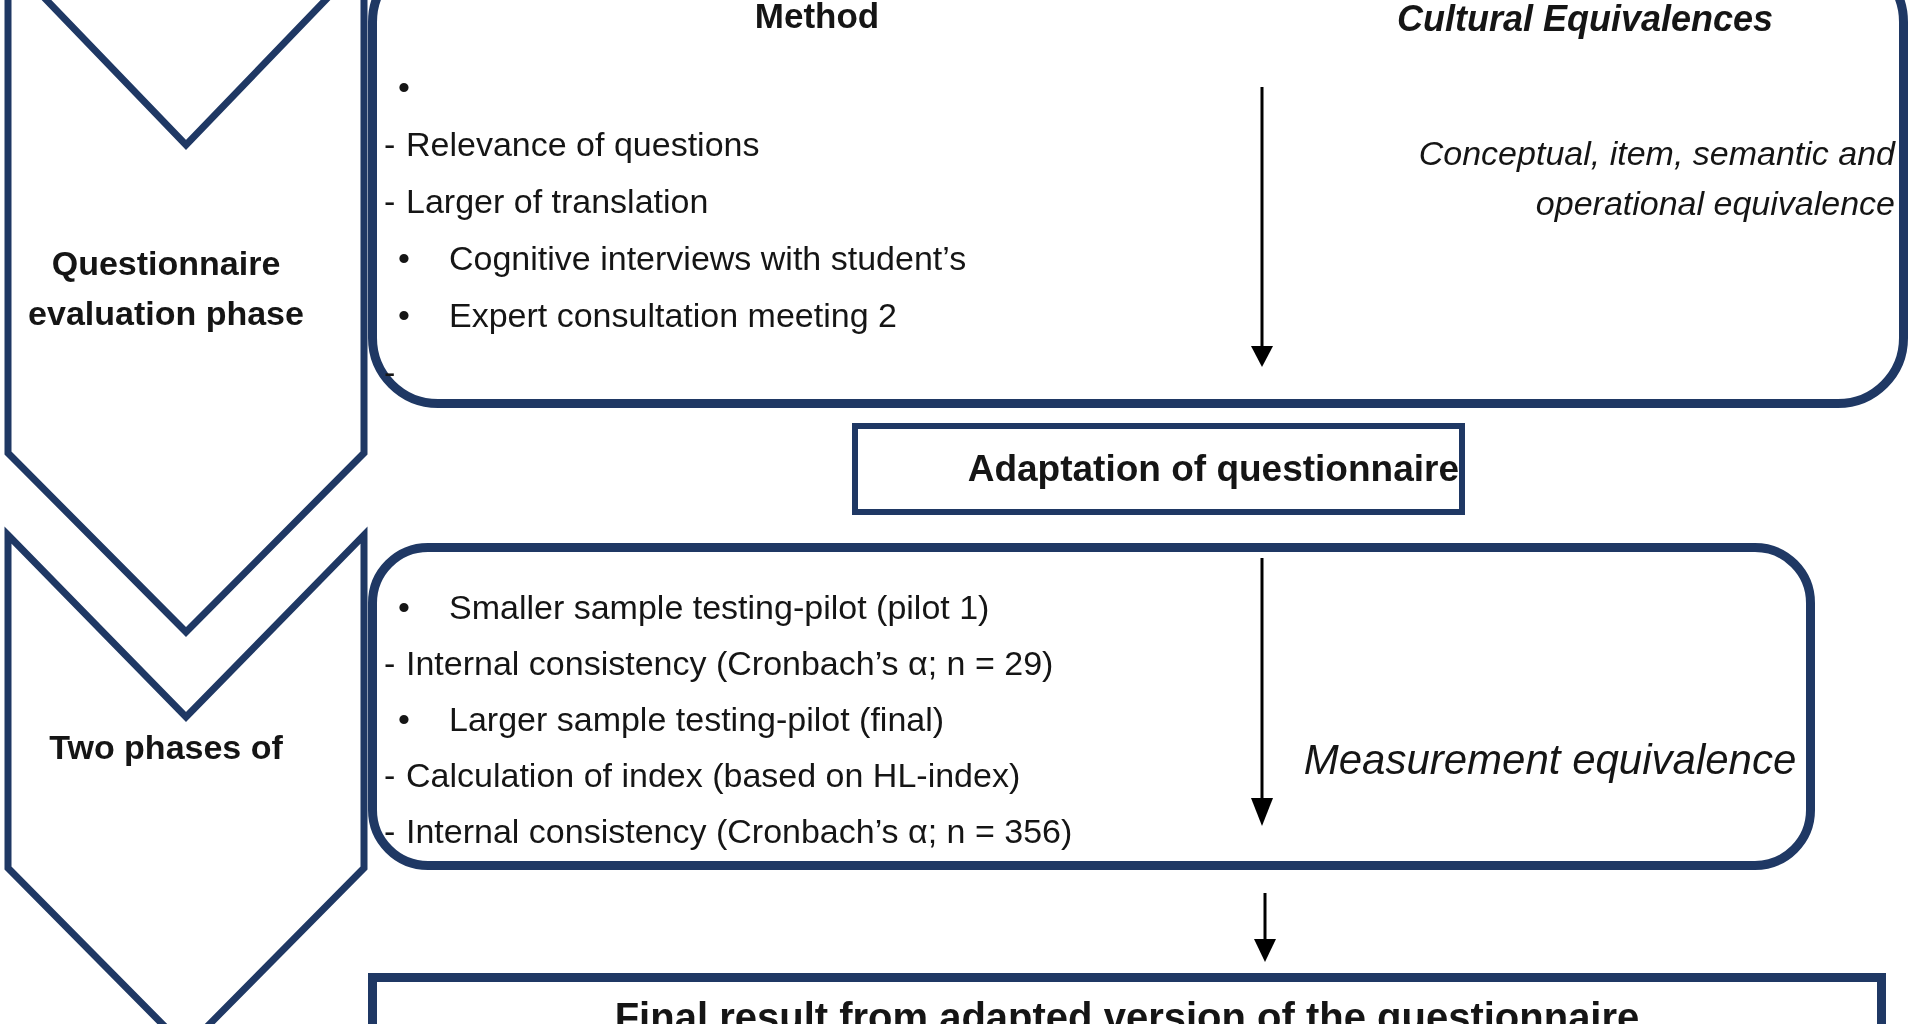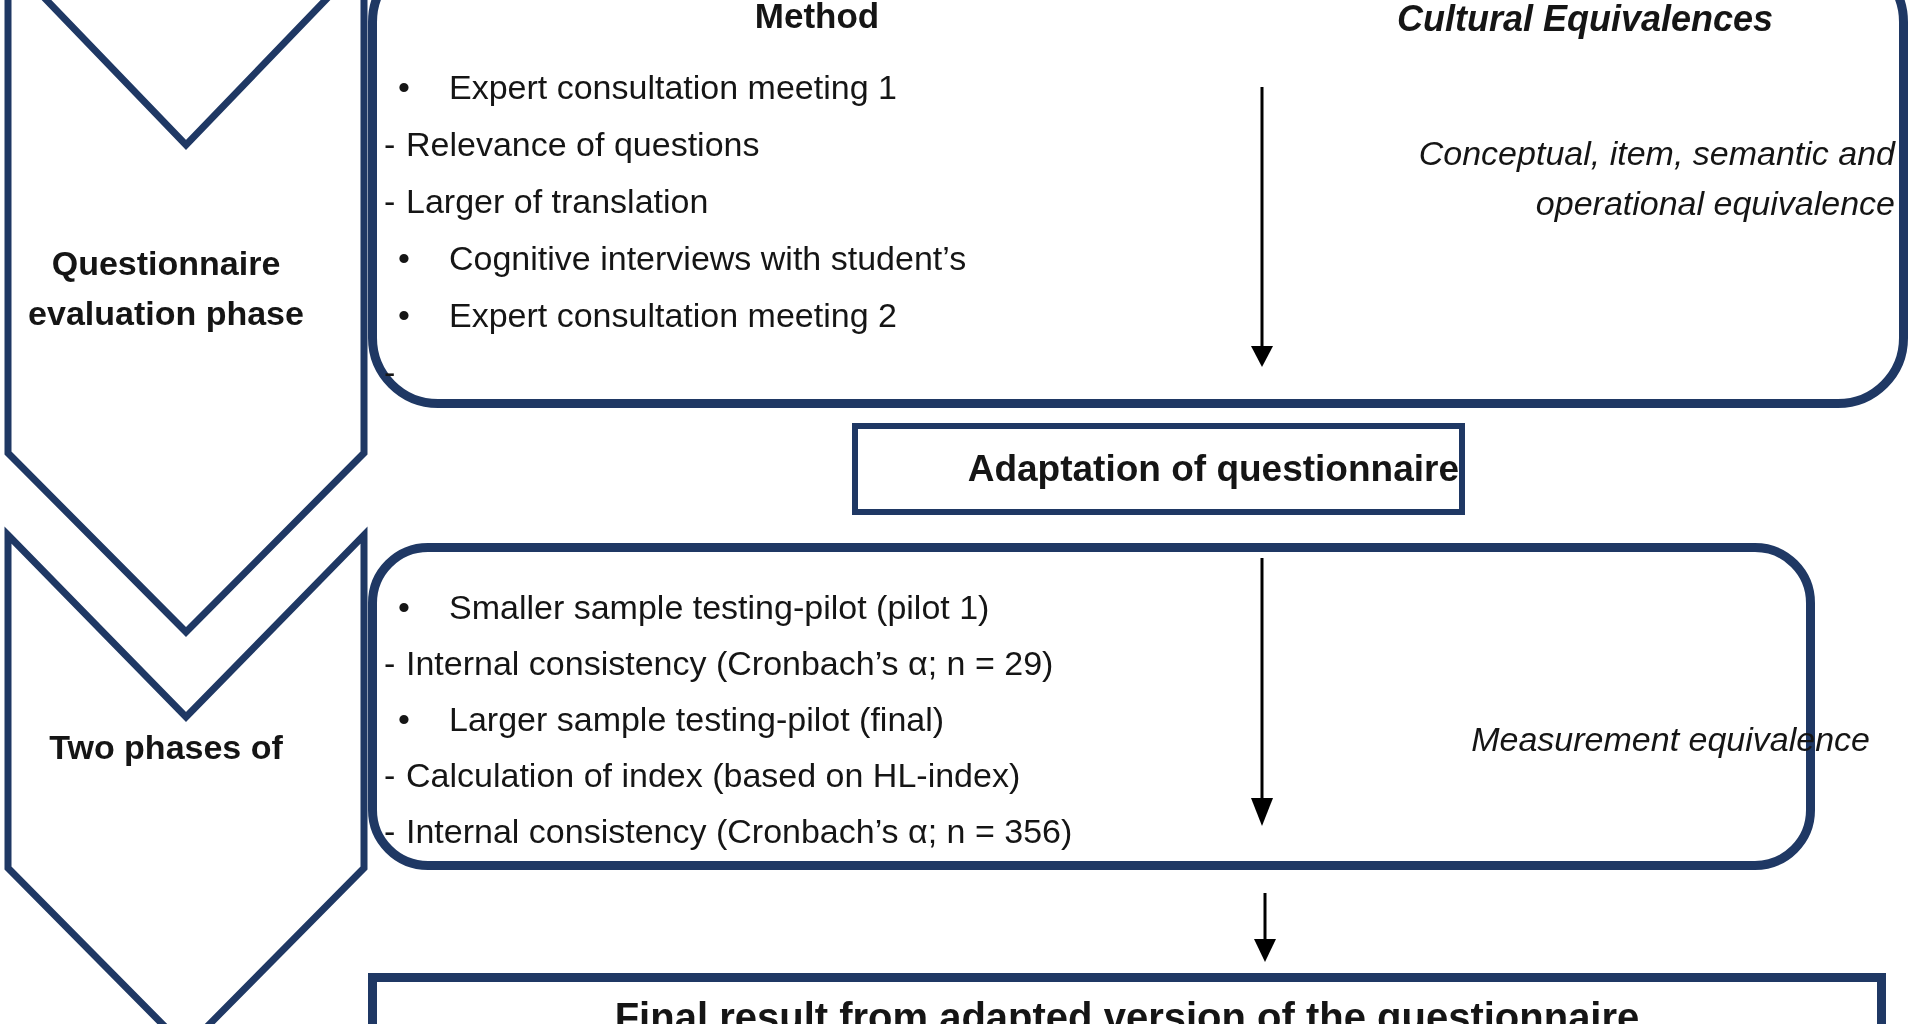--- a/index.html
+++ b/index.html
@@ -30,21 +30,21 @@
     position:absolute;left:368px;top:973px;width:1518px;height:110px;
     box-sizing:border-box;border:9px solid var(--navy);
     text-align:center;font-weight:bold;font-size:40px;padding-top:13px;
     white-space:nowrap;
   }
 
   
   .method-title{position:absolute;left:467px;top:-4px;width:700px;text-align:center;font-weight:bold;font-size:35px;}
   .cult-title{position:absolute;left:1280px;top:-2px;width:610px;text-align:center;font-weight:bold;font-style:italic;font-size:36px;white-space:nowrap;}
   .concept-note{position:absolute;left:1225px;top:128px;width:670px;text-align:right;font-style:italic;font-size:34px;line-height:50px;}
-  .meas-note{position:absolute;left:1230px;top:720px;width:640px;text-align:right;font-style:italic;font-size:34px;white-space:nowrap;}
+  .meas-note{position:absolute;left:1230px;top:736px;width:640px;text-align:center;font-style:italic;font-size:42px;white-space:nowrap;}
 
   
   .list{position:absolute;left:384px;font-size:34px;}
   .list1{top:59px;}
   .list2{top:579px;}
   .list .line{display:flex;align-items:center;white-space:nowrap;}
   .list1 .line{height:57px;}
   .list2 .line{height:56px;}
   .line .marker{flex:0 0 auto;box-sizing:border-box;}
   .line.b .marker{width:65px;padding-left:14px;}
@@ -90,21 +90,20 @@
   <div class="method-title">Method</div>
   <div class="cult-title">Cultural Equivalences</div>
   <div class="concept-note">
     <div>Conceptual, item, semantic and</div>
     <div>operational equivalence</div>
   </div>
 
   <div class="list list1">
     <div class="line b">
       <span class="marker">•</span>
-      <span>Expert consultation meeting 1</span>
     </div>
     <div class="line d">
       <span class="marker">-</span>
       <span>Relevance of questions</span>
     </div>
     <div class="line d">
       <span class="marker">-</span>
       <span>Larger of translation</span>
     </div>
     <div class="line b">

